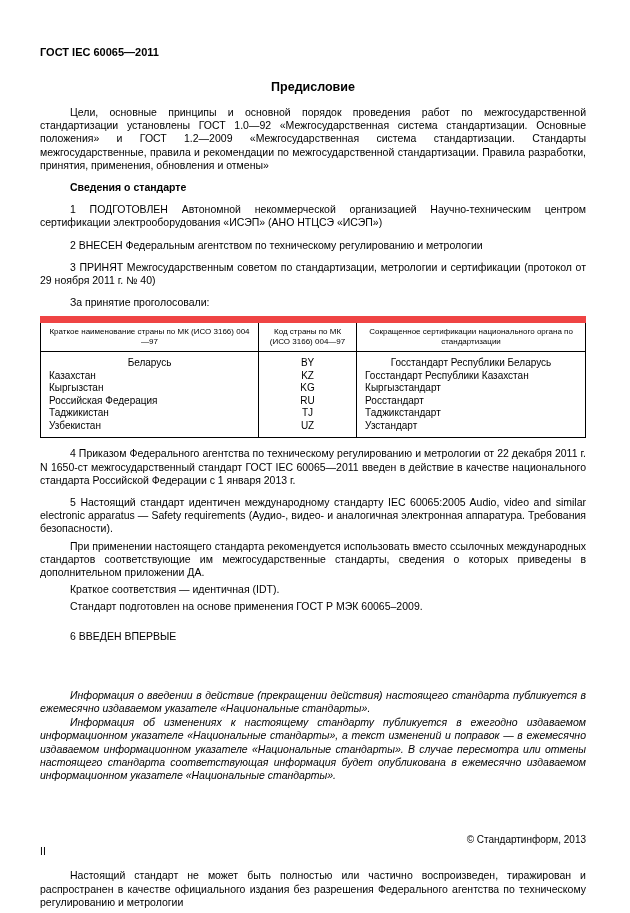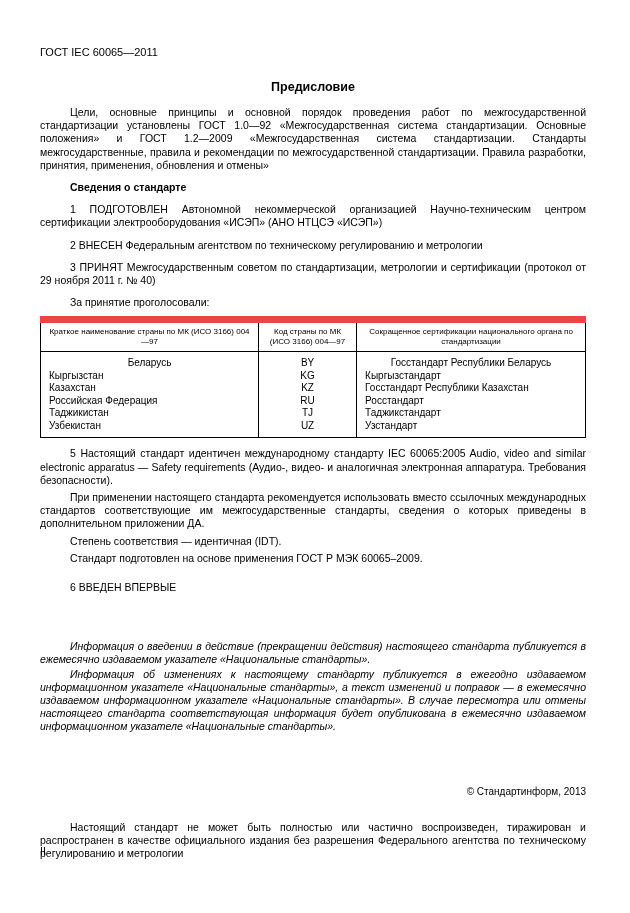--- a/index.html
+++ b/index.html
@@ -9,21 +9,21 @@
     height: 913px;
     margin: 0 auto;
     background: #ffffff;
     box-sizing: border-box;
     padding: 46px 44px 0 40px;
     font-family: "Liberation Sans", sans-serif;
     color: #000;
   }
   .doc-code {
     font-size: 11px;
-    font-weight: normal;
+    font-weight: bold;
   }
   .title {
     margin: 22px 0 12px 0;
     text-align: center;
     font-size: 12.5px;
     font-weight: bold;
   }
   .para {
     margin: 0 0 4px 0;
     font-size: 10.5px;
@@ -122,53 +122,54 @@
         <th>Сокращенное  сертификации национального органа  по стандартизации</th>
       </tr>
     </thead>
     <tbody>
       <tr class="first-row">
         <td>Беларусь</td>
         <td class="cell-code">BY</td>
         <td>Госстандарт Республики Беларусь</td>
       </tr>
       <tr>
+        <td>Казахстан</td>
+        <td class="cell-code">KZ</td>
+        <td>Госстандарт Республики Казахстан</td>
+      </tr>
+      <tr>
         <td>Кыргызстан</td>
         <td class="cell-code">KG</td>
         <td>Кыргызстандарт</td>
-      </tr>
-      <tr>
-        <td>Казахстан</td>
-        <td class="cell-code">KZ</td>
-        <td>Госстандарт Республики Казахстан</td>
       </tr>
       <tr>
         <td>Российская Федерация</td>
         <td class="cell-code">RU</td>
         <td>Росстандарт</td>
       </tr>
       <tr>
         <td>Таджикистан</td>
         <td class="cell-code">TJ</td>
         <td>Таджикстандарт</td>
       </tr>
       <tr class="last-row">
         <td>Узбекистан</td>
         <td class="cell-code">UZ</td>
         <td>Узстандарт</td>
       </tr>
     </tbody>
   </table>
 
+  <p class="para spaced">4 Приказом Федерального агентства по техническому регулированию и метрологии от 22 декабря 2011 г. N 1650-ст межгосударственный стандарт ГОСТ IEC 60065—2011 введен в действие в качестве национального стандарта Российской Федерации с 1 января 2013 г.</p>
 
   <p class="para spaced">5 Настоящий стандарт идентичен международному стандарту IEC 60065:2005 Audio, video and similar electronic apparatus — Safety requirements (Аудио-, видео- и аналогичная электронная аппаратура. Требования безопасности).</p>
 
   <p class="para">При применении настоящего стандарта рекомендуется использовать  вместо ссылочных международных стандартов соответствующие им межгосударственные стандарты, сведения о которых приведены в дополнительном приложении ДА.</p>
 
-  <p class="para">Степень соответствия — идентичная (IDT).</p>
+  <p class="para">Краткое соответствия — идентичная (IDT).</p>
 
   <p class="para">Стандарт подготовлен на основе применения ГОСТ Р МЭК 60065–2009.</p>
 
   <p class="para item6">6 ВВЕДЕН ВПЕРВЫЕ</p>
 
   <div class="notices">
     <p class="para notice">Информация о введении в действие (прекращении действия) настоящего стандарта публикуется в ежемесячно издаваемом указателе «Национальные стандарты».</p>
     <p class="para notice">Информация об изменениях к настоящему стандарту публикуется в ежегодно издаваемом информационном указателе «Национальные стандарты», а текст изменений и поправок — в ежемесячно издаваемом информационном указателе «Национальные стандарты». В случае пересмотра или отмены настоящего стандарта соответствующая информация будет опубликована в ежемесячно издаваемом информационном указателе «Национальные стандарты».</p>
   </div>
 

